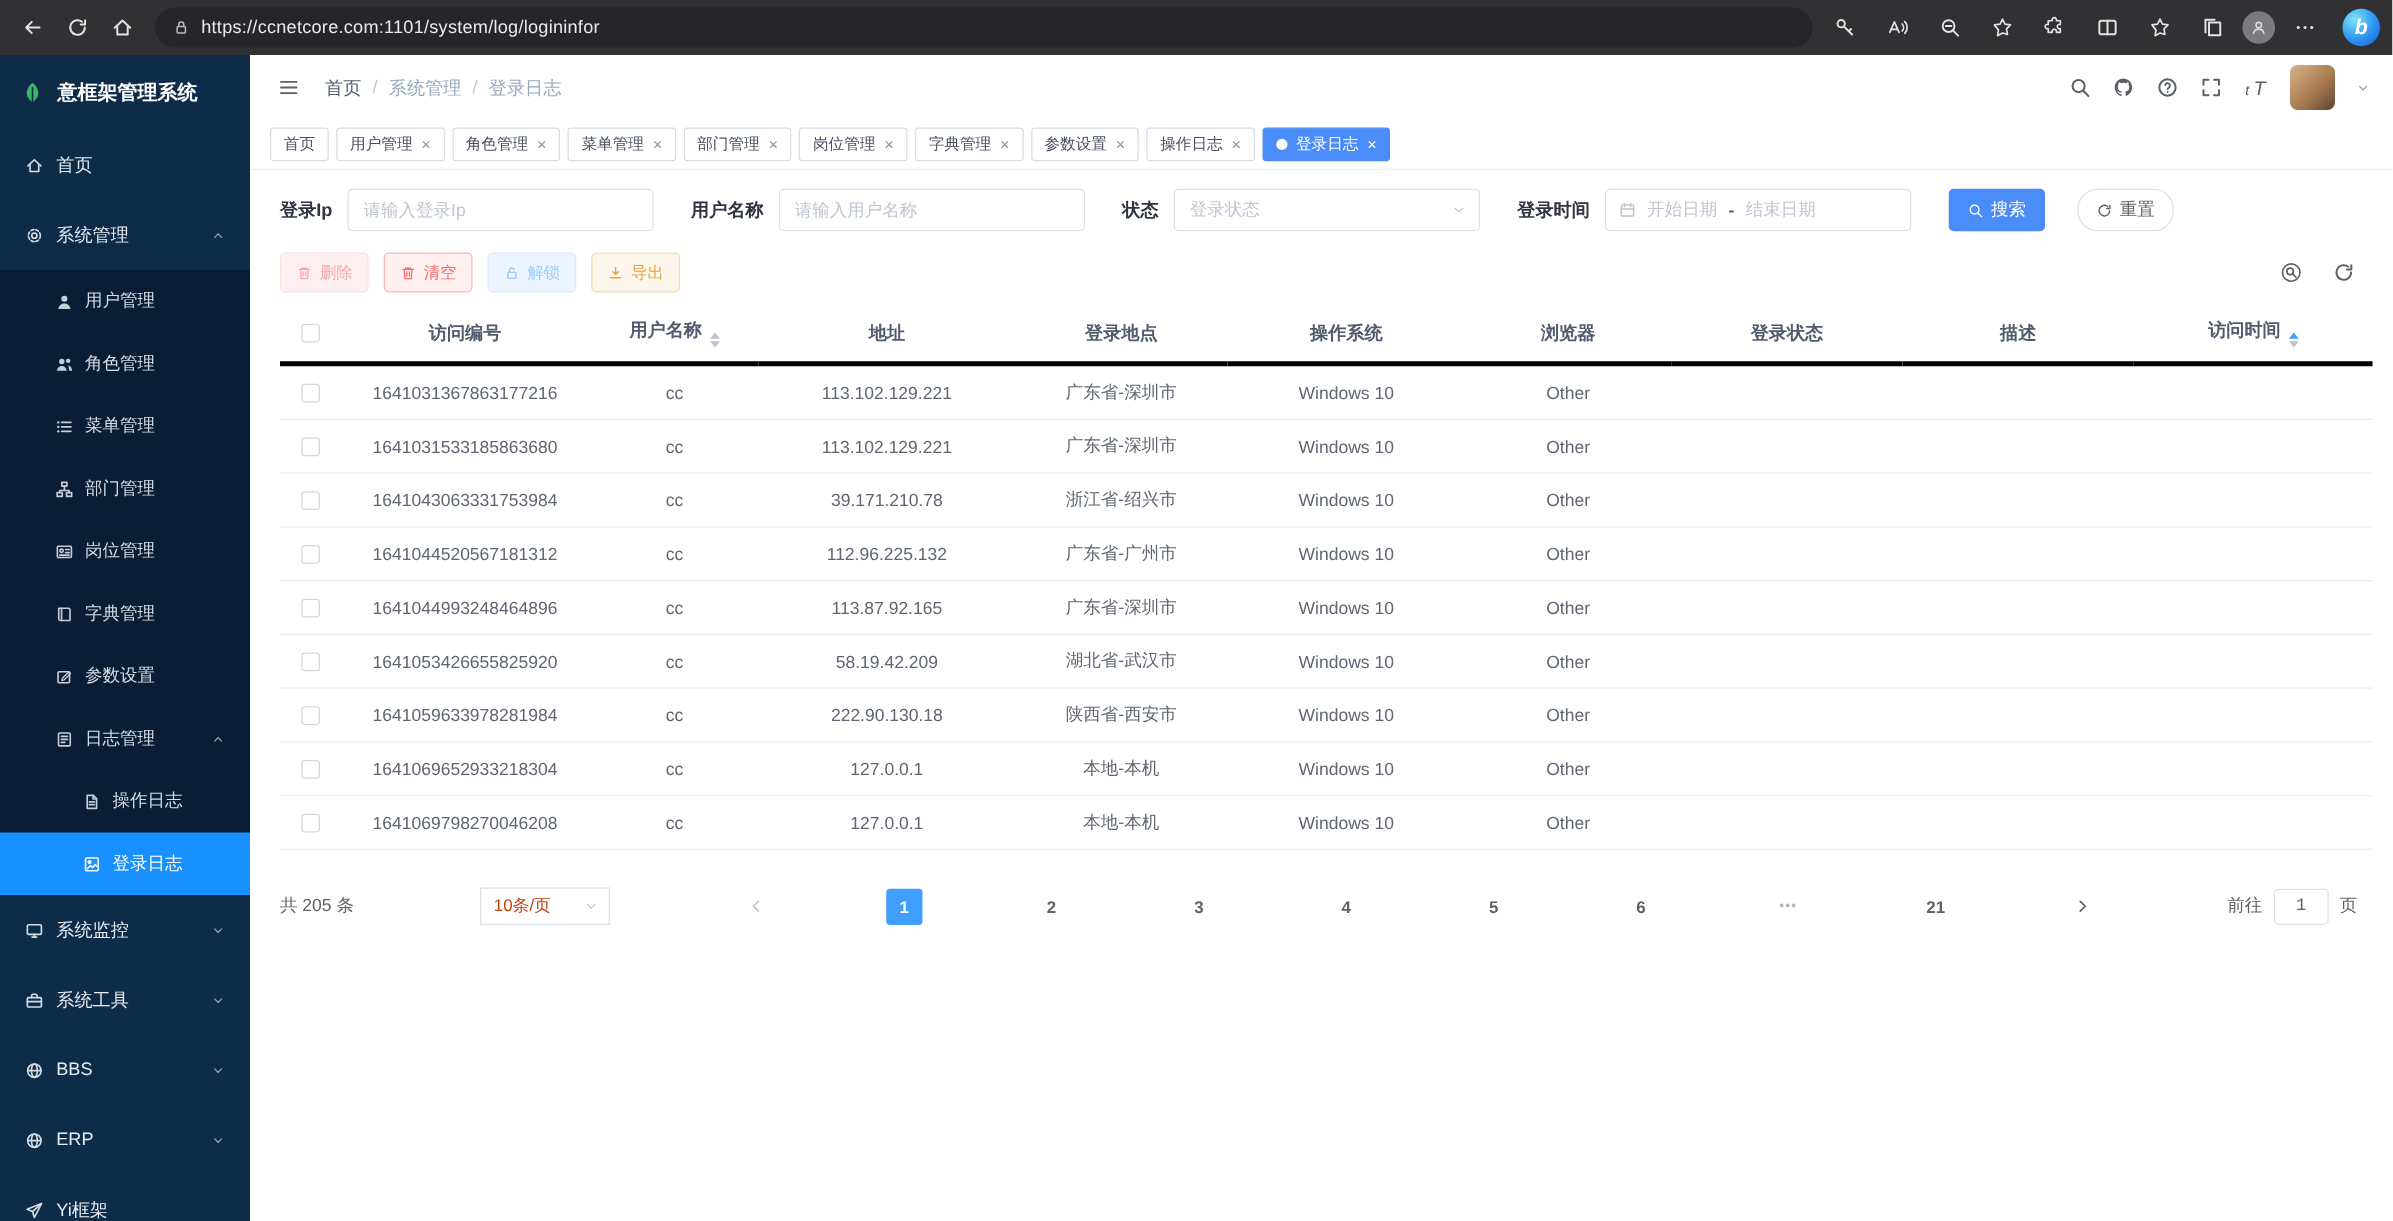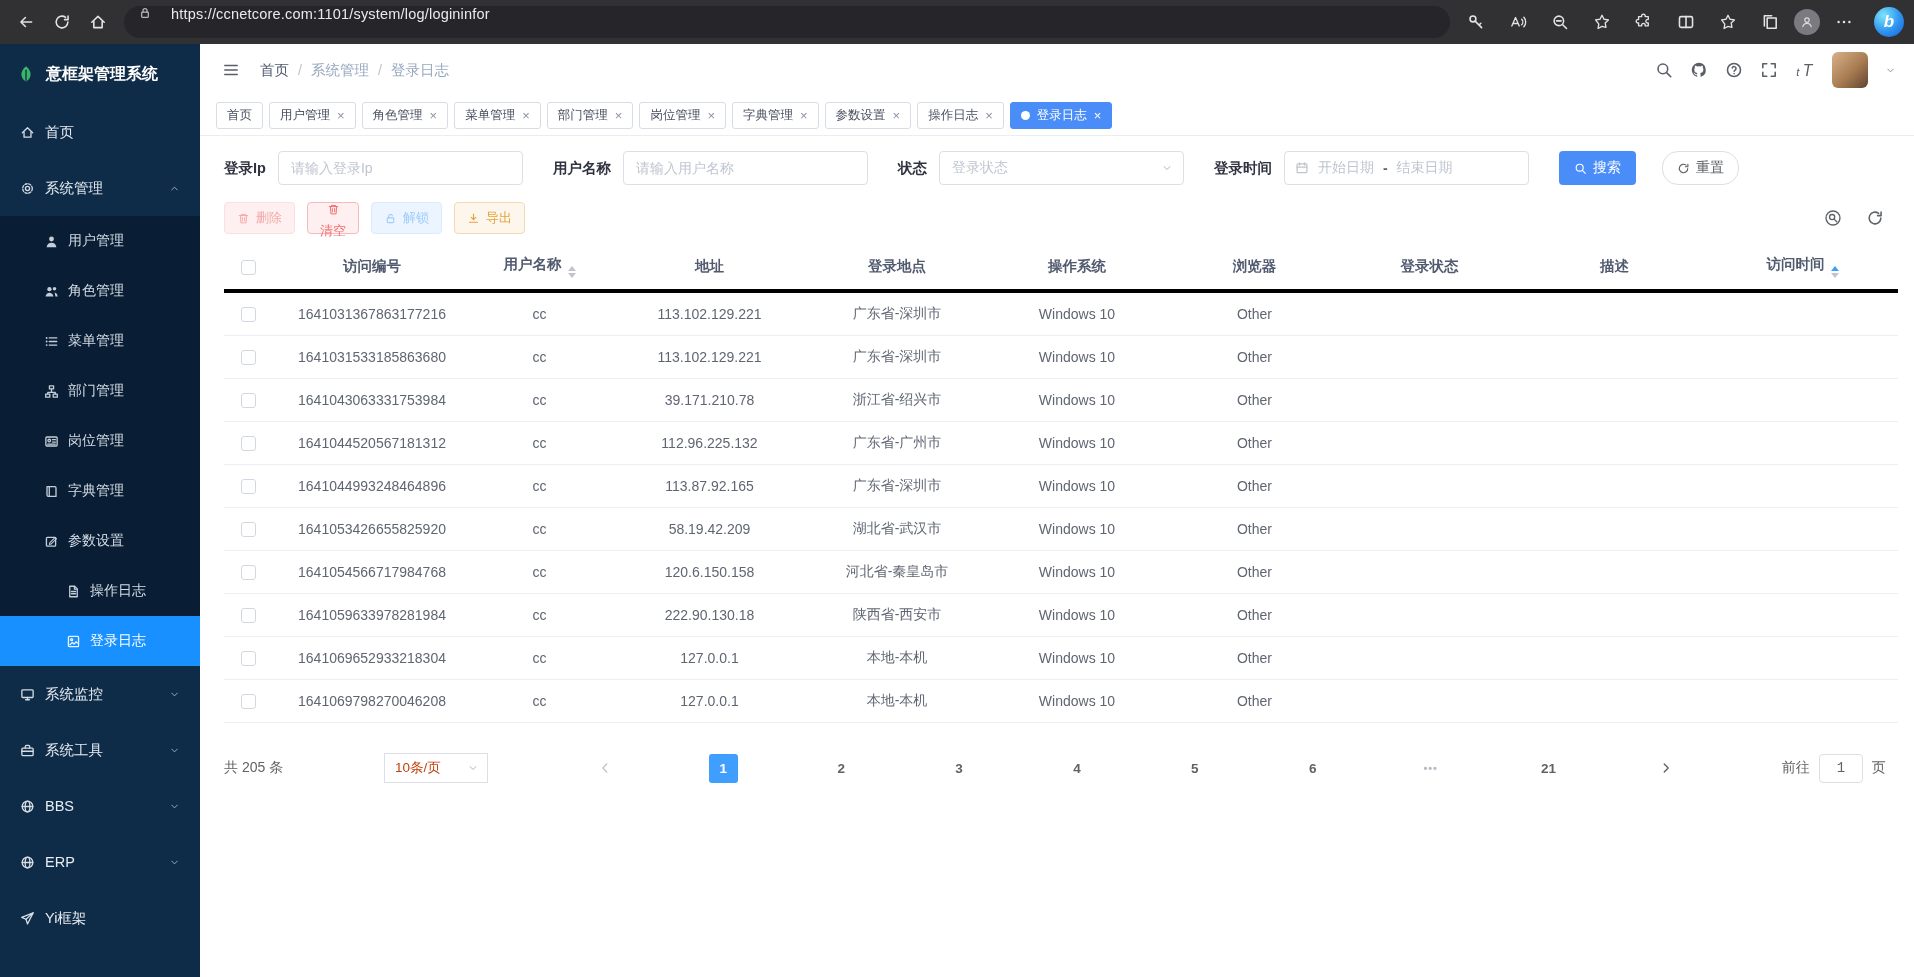--- a/index.html
+++ b/index.html
@@ -5,21 +5,21 @@
   * { margin:0; padding:0; box-sizing:border-box; }
   html,body { width:1914px; height:977px; overflow:hidden; background:#fff;
     font-family:"Liberation Sans","DejaVu Sans",sans-serif; font-size:14px; color:#333; }
 
   .ic { display:inline-flex; width:16px; height:16px; flex:none; }
   .ic svg { width:100%; height:100%; display:block; } .ic13{width:13px;height:13px} .ic14{width:14px;height:14px} .ic18{width:18px;height:18px} .ic20{width:20px;height:20px}
 
   
   .chrome { height:44px; background:#313134; display:flex; align-items:center; padding:0 10px 0 8px; color:#dededf; }
   .chrome .ibtn { width:36px; height:34px; border-radius:6px; display:flex; align-items:center; justify-content:center; color:#e3e3e5; cursor:pointer; }
-  .url-pill { flex:1; height:32px; margin:0 8px; background:#26262a; border-radius:16px; display:flex; gap:19px; padding:0 14px; min-width:0; }
+  .url-pill { flex:1; height:32px; margin:0 8px; background:#26262a; border-radius:16px; display:flex; align-items:center; gap:9px; padding:0 14px; min-width:0; }
   .url-pill .ic { color:#b9b9bd; }
   .url-text { font-size:14.5px; color:#eaeaec; letter-spacing:.2px; white-space:nowrap; overflow:hidden; }
   .chrome-right { display:flex; align-items:center; gap:6px; }
   .avatar-mini { width:26px; height:26px; border-radius:50%; background:#7a7a80; color:#d9d9de; display:flex; align-items:center; justify-content:center; cursor:pointer; }
   .bing { width:30px; height:30px; margin-left:6px; border-radius:50%; cursor:pointer;
     background:radial-gradient(circle at 32% 28%, #7de4f8, #2e93f1 55%, #1a5ed0);
     color:#fff; font-weight:700; font-style:italic; font-size:17px;
     display:flex; align-items:center; justify-content:center; box-shadow:0 0 0 2px #fff inset0; }
 
   
@@ -75,21 +75,21 @@
   .daterange .ic { color:#c0c4cc; }
   .btn-search { height:34px; display:inline-flex; align-items:center; gap:6px; padding:0 15px; background:#4a8df8; color:#fff;
     border:none; border-radius:4px; font-size:14px; cursor:pointer; font-family:inherit; }
   .btn-reset { height:34px; display:inline-flex; align-items:center; gap:6px; padding:0 14px; background:#fff; color:#606266;
     border:1px solid #dcdfe6; border-radius:16px; font-size:14px; margin-left:26px; cursor:pointer; font-family:inherit; }
 
   .toolbar { display:flex; align-items:center; margin-bottom:10px; }
   .tbtn { height:32px; display:inline-flex; align-items:center; gap:6px; padding:0 12px; border-radius:4px; font-size:13px;
     margin-right:12px; border:1px solid; cursor:pointer; font-family:inherit; background:#fff; }
   .b-del    { background:#fef0f0; border-color:#fbe0e0; color:#f4a9a9; cursor:not-allowed; }
-  .b-clear  { background:#fef0f0; border-color:#f7b9b9; color:#f56c6c;flex-direction:column; }
+  .b-clear  { background:#fef0f0; border-color:#f7b9b9; color:#f56c6c; }
   .b-unlock { background:#ecf5ff; border-color:#d9ecff; color:#9fccfb; cursor:not-allowed; }
   .b-export { background:#fdf6ec; border-color:#f5dab1; color:#e6a23c; }
   .tool-icons { margin-left:auto; display:flex; align-items:center; gap:24px; color:#5f6368; padding-right:6px; }
   .tool-icons .tib { cursor:pointer; display:flex; }
 
   table.grid { width:100%; border-collapse:collapse; table-layout:fixed; }
   .grid th { font-weight:700; color:#515a6e; font-size:14.5px; padding:11px 4px; border-bottom:4px solid #000000; text-align:center; white-space:nowrap; }
   .grid td { color:#5f6672; font-size:14px; padding:12px 4px; border-bottom:1px solid #ebeef5; text-align:center; white-space:nowrap; overflow:hidden; }
   .cb { display:inline-block; width:15px; height:15px; border:1px solid #d3d7de; border-radius:3px; background:#fff; vertical-align:middle; cursor:pointer; }
   .sort { display:inline-flex; flex-direction:column; gap:2px; margin-left:6px; vertical-align:-2px; cursor:pointer; }
@@ -334,20 +334,34 @@
       </div>
       <div class="mi2">
         <i class="ic side-ic">
             <svg viewBox="0 0 16 16" fill="none" stroke="currentColor" stroke-width="1.4" stroke-linecap="round" stroke-linejoin="round">
               <rect x="2.6" y="3.6" width="9.8" height="9.4" rx="1"></rect>
               <path d="M6.3 9.2 11.9 3.6l1.4 1.4-5.6 5.6-1.9.5z" stroke-width="1.1"></path>
             </svg>
           </i>
         <span>参数设置</span>
       </div>
+      <div class="mi2">
+        <i class="ic side-ic">
+            <svg viewBox="0 0 16 16" fill="none" stroke="currentColor" stroke-width="1.4" stroke-linecap="round" stroke-linejoin="round">
+              <rect x="3" y="2.6" width="10" height="11" rx="1"></rect>
+              <path d="M5.4 5.4h5.2M5.4 8h5.2M5.4 10.6h3"></path>
+            </svg>
+          </i>
+        <span>日志管理</span>
+        <i class="ic caret">
+            <svg viewBox="0 0 16 16" fill="none" stroke="currentColor" stroke-width="1.4" stroke-linecap="round" stroke-linejoin="round">
+              <path d="m4 10 4-4 4 4"></path>
+            </svg>
+          </i>
+      </div>
       <div class="mi3">
         <i class="ic side-ic">
             <svg viewBox="0 0 16 16" fill="none" stroke="currentColor" stroke-width="1.4" stroke-linecap="round" stroke-linejoin="round">
               <path d="M4 2.4h5.2L12 5.2v8.4H4z"></path>
               <path d="M9 2.6v2.9h2.9M5.8 8h4.4M5.8 10.4h4.4"></path>
             </svg>
           </i>
         <span>操作日志</span>
       </div>
       <div class="mi3 active">
@@ -757,32 +771,20 @@
               <td>cc</td>
               <td>58.19.42.209</td>
               <td>湖北省-武汉市</td>
               <td>Windows 10</td>
               <td>Other</td>
               <td></td>
               <td></td>
               <td></td>
             </tr>
 
-            <tr>
-              <td><span class="cb"></span></td>
-              <td>1641054566717984768</td>
-              <td>cc</td>
-              <td>120.6.150.158</td>
-              <td>河北省-秦皇岛市</td>
-              <td>Windows 10</td>
-              <td>Other</td>
-              <td></td>
-              <td></td>
-              <td></td>
-            </tr>
 
             <tr>
               <td><span class="cb"></span></td>
               <td>1641059633978281984</td>
               <td>cc</td>
               <td>222.90.130.18</td>
               <td>陕西省-西安市</td>
               <td>Windows 10</td>
               <td>Other</td>
               <td></td>

